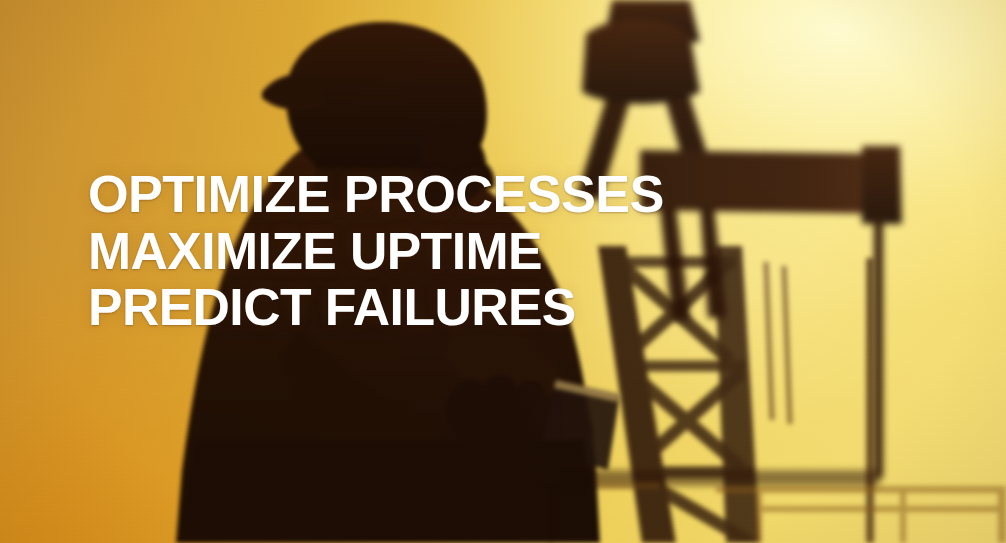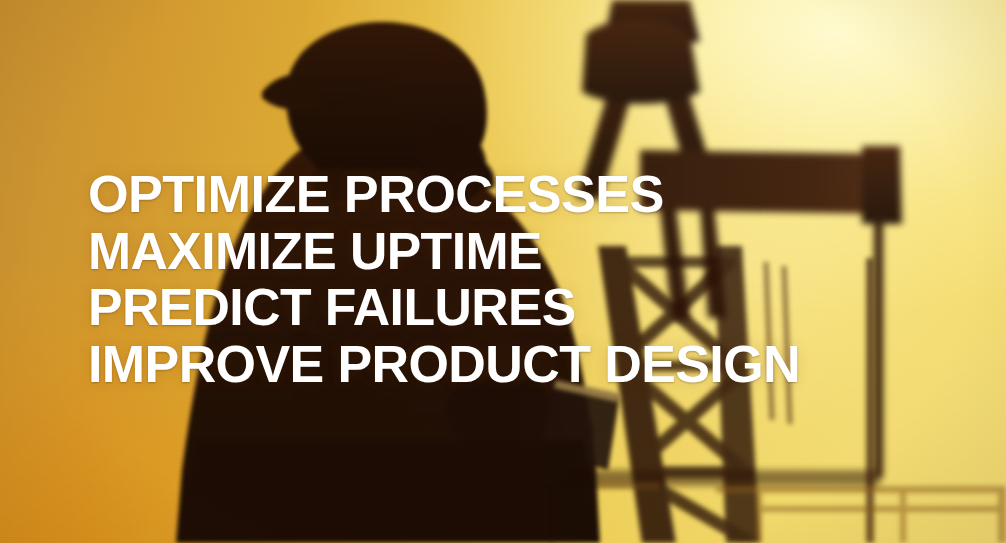--- a/index.html
+++ b/index.html
@@ -267,16 +267,15 @@
     <path d="M 196 440 L 584 440 L 596 543 L 180 543 Z" fill="#190a03"></path>
   </svg>
 
   <div class="bg-layer" id="bg-vignette"></div>
   <div class="bg-layer" id="bg-grain"></div>
 
   <div id="headline">
     <span class="headline-line" id="line-1">OPTIMIZE PROCESSES</span>
     <span class="headline-line" id="line-2">MAXIMIZE UPTIME</span>
     <span class="headline-line" id="line-3">PREDICT FAILURES</span>
-    <span class="headline-line" id="line-4">IMPROVE PRODUCT DESIGN</span>
   </div>
 
 </div>
 
 </body></html>

